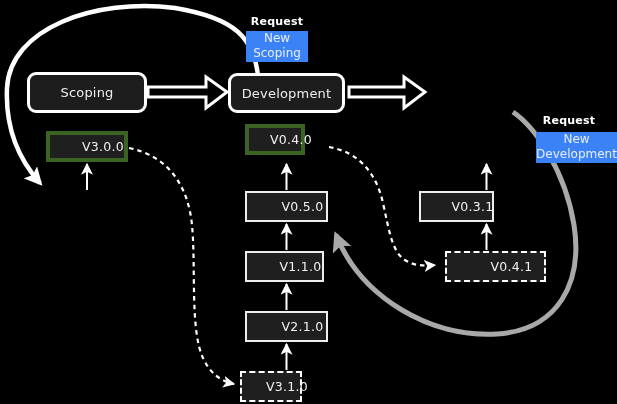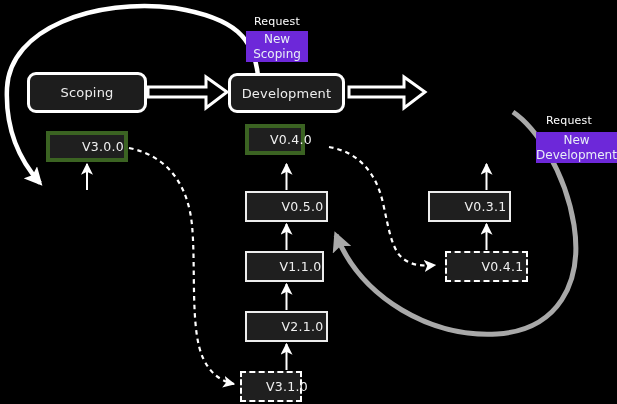--- a/index.html
+++ b/index.html
@@ -16,28 +16,28 @@
   }
   .ver{
     position:absolute;z-index:2;box-sizing:border-box;height:31px;
     background:#1f1f1f;border:2px solid #ededed;
     display:flex;align-items:center;justify-content:center;
     color:#f0f0f0;font-size:12.5px;letter-spacing:.3px;padding-left:32px;
   }
   .ver.current{border:4px solid #3b6322;}
   .ver.planned{border:2.5px dashed #fff;}
   .req-tag{
-    position:absolute;z-index:3;color:#fff;font-size:11px;font-weight:normal;
+    position:absolute;z-index:3;color:#fff;font-size:11px;font-weight:bold;
     text-align:center;letter-spacing:.2px;
     text-shadow:-1px 0 #000,1px 0 #000,0 -1px #000,0 1px #000;
   }
   .req-badge{
     position:absolute;z-index:3;box-sizing:border-box;height:31px;
-    background:#6d28d9;color:#e8eef7;font-size:12px;line-height:15px;
-    display:flex;flex-direction:column;align-items:center;justify-content:center;
+    background:#3b82f6;color:#e8eef7;font-size:12px;line-height:15px;
+    display:flex;flex-direction:column;align-items:center;justify-content:flex-start;
   }
 </style>
 </head>
 <body>
 
 <div id="stage">
 
   <svg id="arrow-layer" width="617" height="404" viewBox="0 0 617 404">
     <defs>
       <marker id="m-small" markerUnits="userSpaceOnUse" markerWidth="12" markerHeight="12" viewBox="0 0 10 10" refX="9" refY="5" orient="auto">
@@ -101,20 +101,20 @@
   <div class="ver" style="left:245px;top:251px;width:79px">
     <span>V1.1.0</span>
   </div>
   <div class="ver" style="left:245px;top:311px;width:83px">
     <span>V2.1.0</span>
   </div>
   <div class="ver planned" style="left:240px;top:371px;width:62px">
     <span>V3.1.0</span>
   </div>
 
-  <div class="ver" style="left:428px;top:191px;width:83px">
+  <div class="ver" style="left:419px;top:191px;width:75px">
     <span>V0.3.1</span>
   </div>
-  <div class="ver planned" style="left:445px;top:251px;width:83px">
+  <div class="ver planned" style="left:445px;top:251px;width:101px">
     <span>V0.4.1</span>
   </div>
 
 </div>
 
 </body></html>

